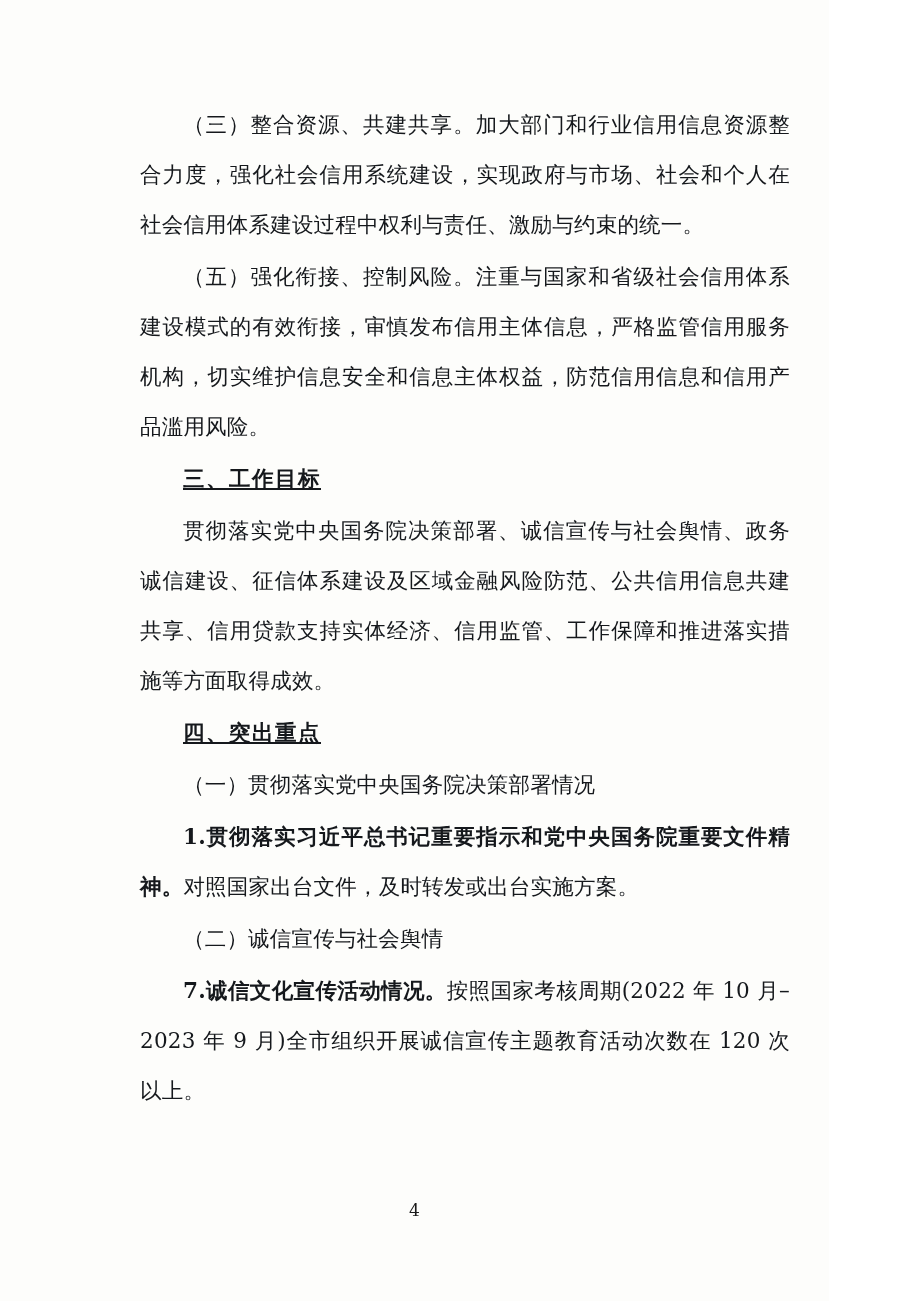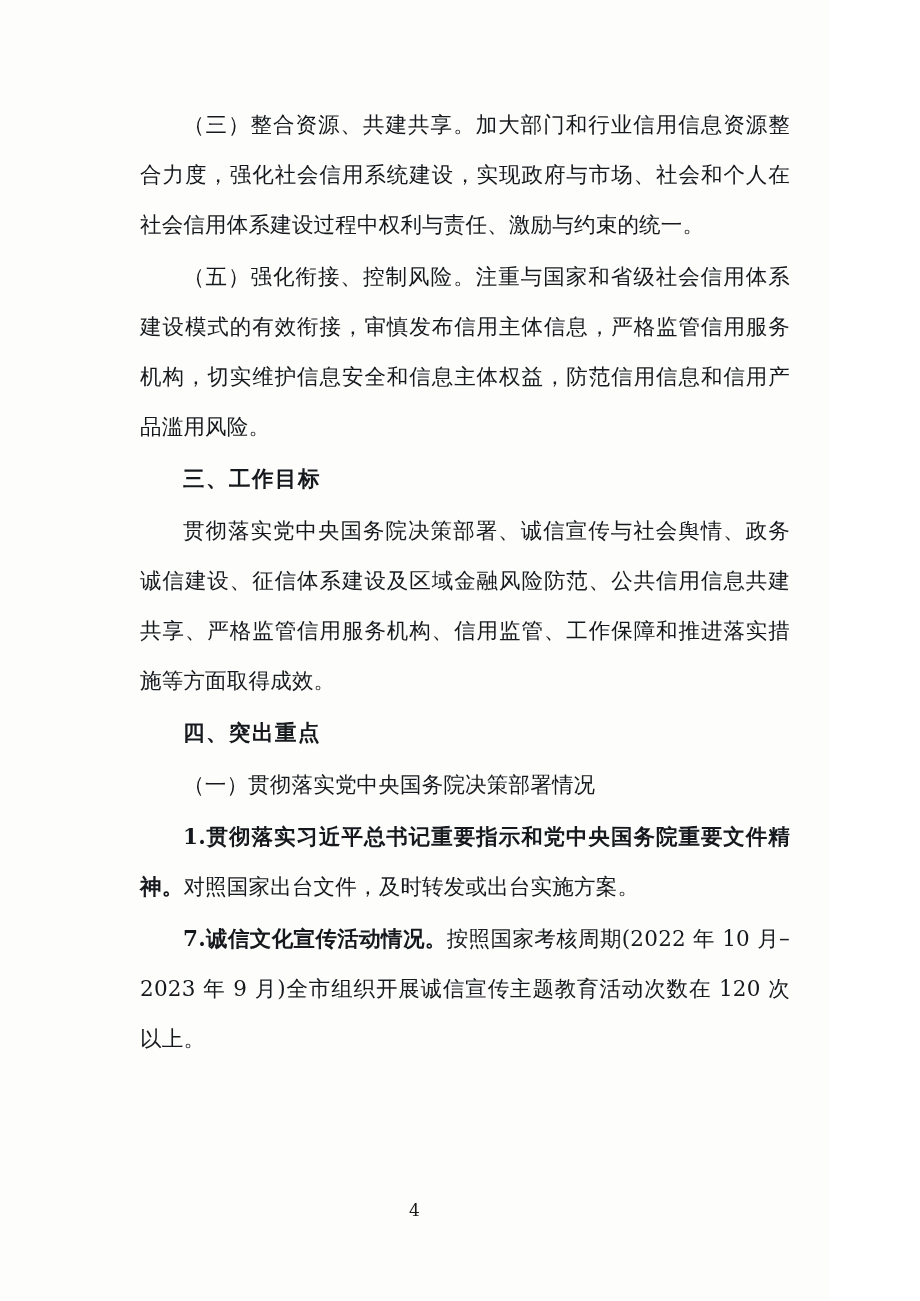--- a/index.html
+++ b/index.html
@@ -31,20 +31,21 @@
     letter-spacing: 0.2px;
     color: #15181c;
   }
   p.indent {
     text-indent: 43px;
   }
   p.heading {
     text-indent: 43px;
     font-weight: bold;
     letter-spacing: 1.5px;
+    text-decoration: underline;
   }
   .b {
     font-weight: bold;
   }
   .page-number {
     position: absolute;
     left: 0;
     right: 0;
     top: 1200px;
     text-align: center;
@@ -59,28 +60,29 @@
 <div class="page">
   <div class="content">
 
     <p class="indent">（三）整合资源、共建共享。加大部门和行业信用信息资源整合力度，强化社会信用系统建设，实现政府与市场、社会和个人在社会信用体系建设过程中权利与责任、激励与约束的统一。</p>
 
 
     <p class="indent">（五）强化衔接、控制风险。注重与国家和省级社会信用体系建设模式的有效衔接，审慎发布信用主体信息，严格监管信用服务机构，切实维护信息安全和信息主体权益，防范信用信息和信用产品滥用风险。</p>
 
     <p class="heading">三、工作目标</p>
 
-    <p class="indent">贯彻落实党中央国务院决策部署、诚信宣传与社会舆情、政务诚信建设、征信体系建设及区域金融风险防范、公共信用信息共建共享、严格监管信用服务机构、信用监管、工作保障和推进落实措施等方面取得成效。</p>
+    <p class="indent">贯彻落实党中央国务院决策部署、诚信宣传与社会舆情、政务诚信建设、征信体系建设及区域金融风险防范、公共信用信息共建共享、信用贷款支持实体经济、信用监管、工作保障和推进落实措施等方面取得成效。</p>
 
     <p class="heading">四、突出重点</p>
 
     <p class="indent">（一）贯彻落实党中央国务院决策部署情况</p>
 
     <p class="indent"><span class="b">1.贯彻落实习近平总书记重要指示和党中央国务院重要文件精神。</span><span>对照国家出台文件，及时转发或出台实施方案。</span></p>
 
 
+    <p class="indent">（二）诚信宣传与社会舆情</p>
 
     <p class="indent"><span class="b">7.诚信文化宣传活动情况。</span><span>按照国家考核周期(2022 年 10 月–2023 年 9 月)全市组织开展诚信宣传主题教育活动次数在 120 次以上。</span></p>
 
   </div>
 
   <div class="page-number">4</div>
 </div>
 
 </body></html>

